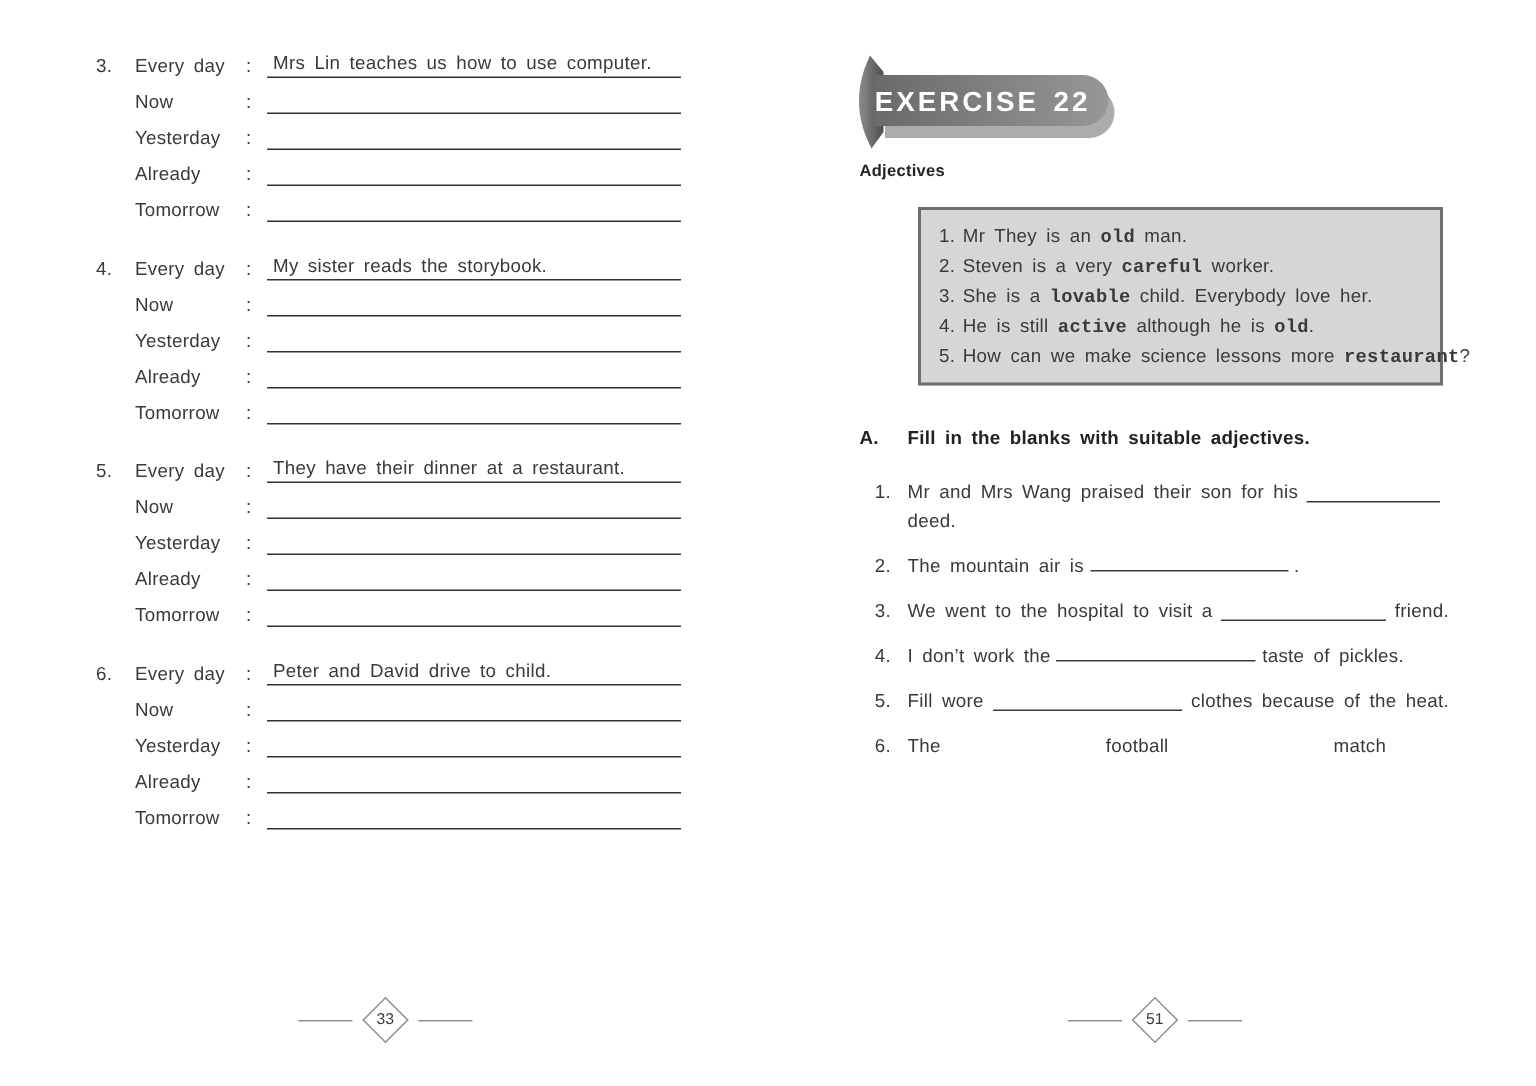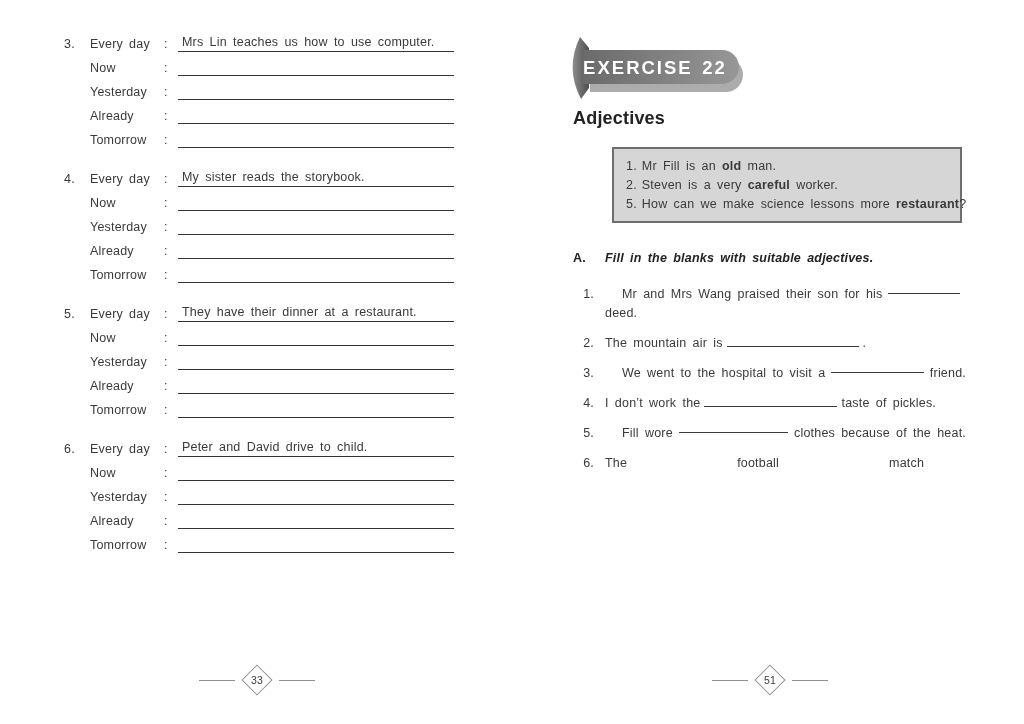--- a/index.html
+++ b/index.html
@@ -16,39 +16,39 @@
   .lp-row { display:flex; height:24px; align-items:flex-end; }
   .lp-num { width:26px; padding-bottom:1px; }
   .lp-label { width:74px; padding-bottom:1px; }
   .lp-colon { width:14px; padding-bottom:1px; }
   .lp-line { flex:1; border-bottom:1.5px solid #333333; padding:0 2px 1px 4px; min-height:17px; }
   .lp-answer { white-space:nowrap; }
 
   
   .right-page { position:absolute; left:570px; top:36px; width:396px; }
   .banner { display:block; margin-left:-4px; }
-  .topic { font-weight:bold; color:#222; margin-top:8px; margin-left:3px; font-size:18px; }
+  .topic { font-weight:bold; color:#222; margin-top:8px; margin-left:3px; font-size:11px; }
   .example-box {
     margin-top:18px; margin-left:42px; width:350px;
     background:#d6d6d6; border:2px solid #6e6e6e; padding:8px 10px 7px 12px;
   }
   .ex-line { line-height:19px; white-space:nowrap; }
   .ex-num { margin-right:5px; }
-  .bold { font-weight:bold; }
+  .bold { font-weight:bold;font-family:Liberation Mono, monospace; }
 
   .section-heading { display:flex; margin-top:28px; font-weight:bold; color:#222; }
   .sec-label { width:24px; text-align:left; margin-left:3px; }
-  .sec-title { margin-left:8px;font-style:italic; }
+  .sec-title { margin-left:8px; }
 
   .questions { margin-top:20px; }
   .q-row { display:flex; margin-bottom:11px; }
   .q-num { width:24px; text-align:right; flex:none; line-height:19px; }
   .q-body { flex:1; margin-left:11px; }
   .q-line { line-height:19px; }
-  .q-line.fill { display:flex; align-items:center;margin-left:17px; }
+  .q-line.fill { display:flex; align-items:flex-end; }
   .q-line.fill .seg { white-space:nowrap; }
   .q-line.spread { text-align:justify; text-align-last:justify; }
   .blank {
     display:inline-block; height:1px; vertical-align:baseline;
     border-bottom:1.5px solid #3b3b3b; margin:0 4px;
   }
   .q-line.fill .blank { flex:1 1 60px; height:0; margin:0 6px 3px 6px; }
 
   
   .page-badge { position:absolute; top:669px; width:160px; display:flex; align-items:center; justify-content:center; }
@@ -214,22 +214,24 @@
       </defs>
       <path d="M20,18 H156 A17,17 0 0 1 156,52 H20 Z" transform="translate(4,4)" fill="rgba(70,70,70,0.45)"></path>
       <path d="M14,1 C4,22 4,42 15,63 L23,52 L23,12 Z" fill="url(#tailG)"></path>
       <path d="M17,14 H156 A17,17 0 0 1 156,48 H17 Z" fill="url(#barG)"></path>
       <text x="89" y="38" text-anchor="middle" font-size="18.5" font-weight="bold" letter-spacing="2" fill="#ffffff" font-family="Liberation Sans, sans-serif">EXERCISE 22</text>
     </svg>
 
     <div class="topic">Adjectives</div>
 
     <div class="example-box" id="example-box">
-        <div class="ex-line"><span class="ex-num">1.</span><span>Mr Fill is an </span><span class="bold">old</span><span> man.</span></div>
+        <div class="ex-line"><span class="ex-num">1.</span><span>Mr They is an </span><span class="bold">old</span><span> man.</span></div>
         <div class="ex-line"><span class="ex-num">2.</span><span>Steven is a very </span><span class="bold">careful</span><span> worker.</span></div>
+        <div class="ex-line"><span class="ex-num">3.</span><span>She is a </span><span class="bold">lovable</span><span> child. Everybody love her.</span></div>
+        <div class="ex-line"><span class="ex-num">4.</span><span>He is still </span><span class="bold">active</span><span> although he is </span><span class="bold">old</span><span>.</span></div>
         <div class="ex-line"><span class="ex-num">5.</span><span>How can we make science lessons more </span><span class="bold">restaurant</span><span>?</span></div>
       </div>
 
     <div class="section-heading">
       <div class="sec-label">A.</div>
       <div class="sec-title">Fill in the blanks with suitable adjectives.</div>
     </div>
 
     <div class="questions" id="questions">
         <div class="q-row">

